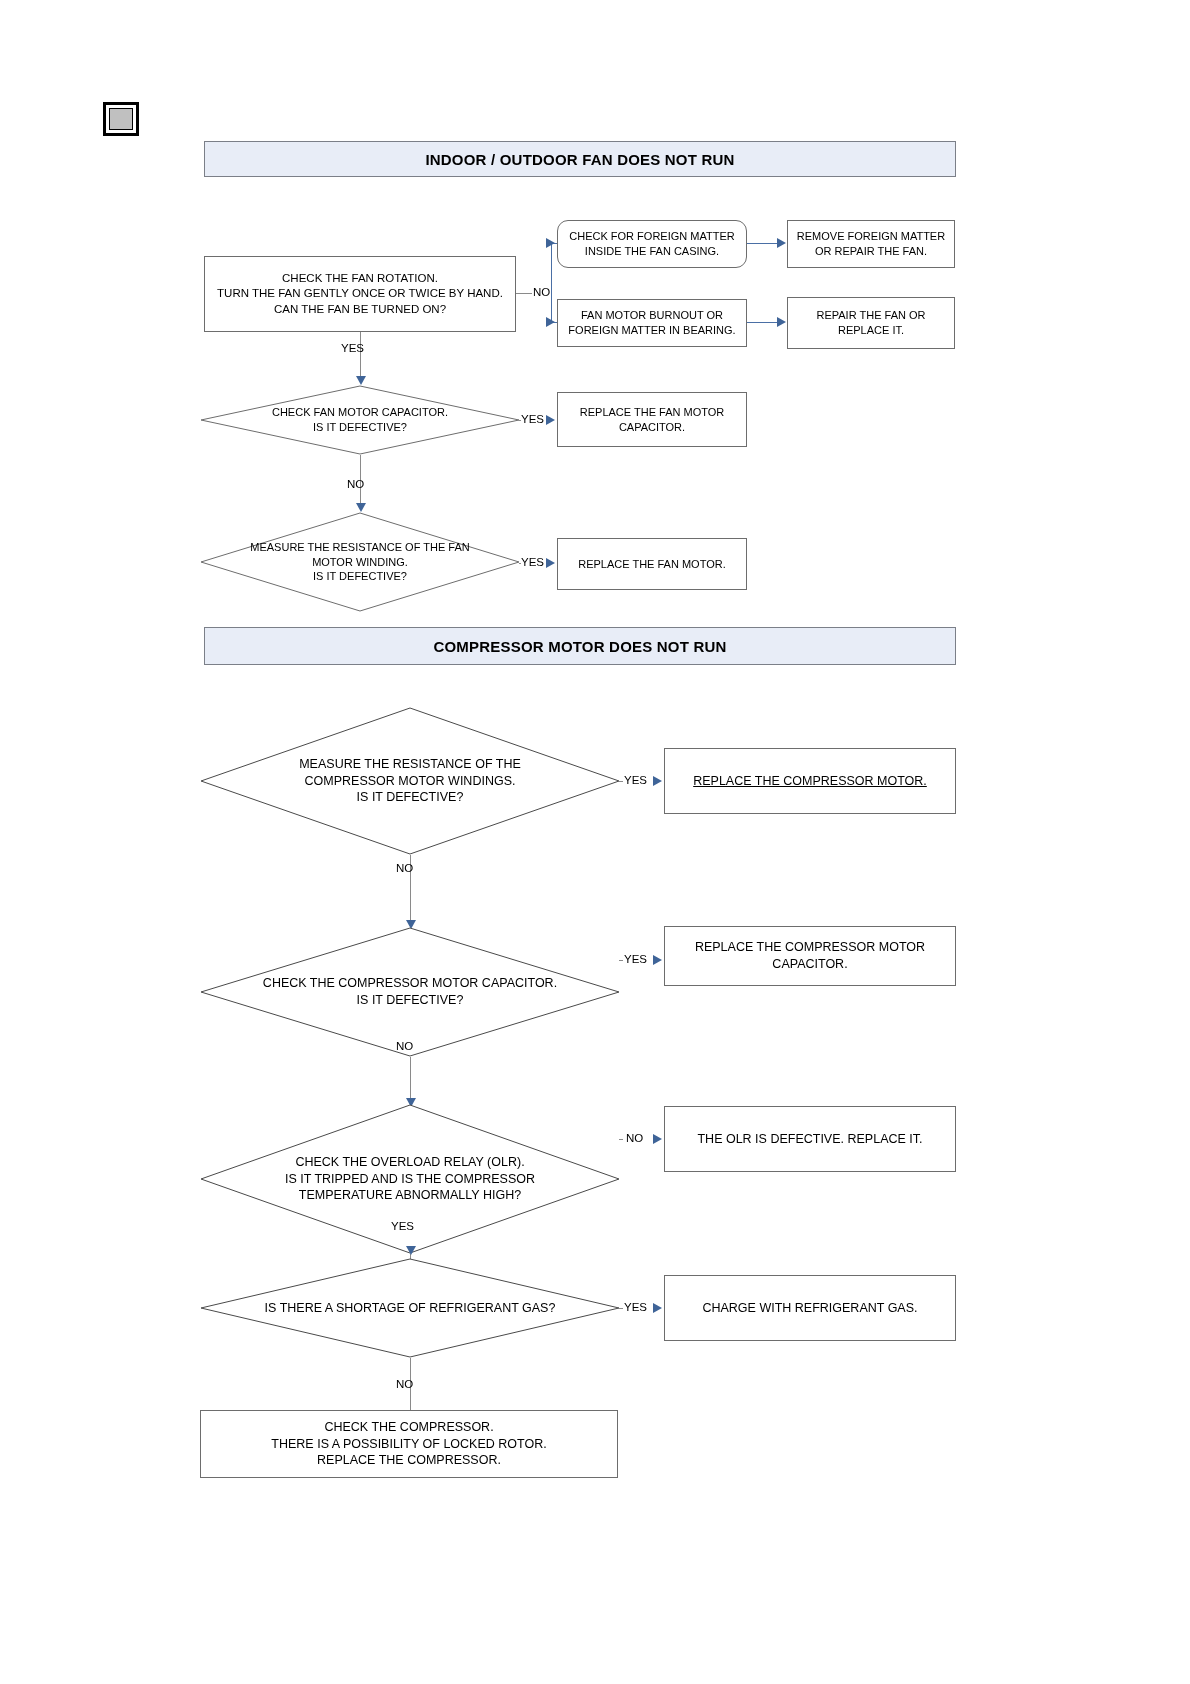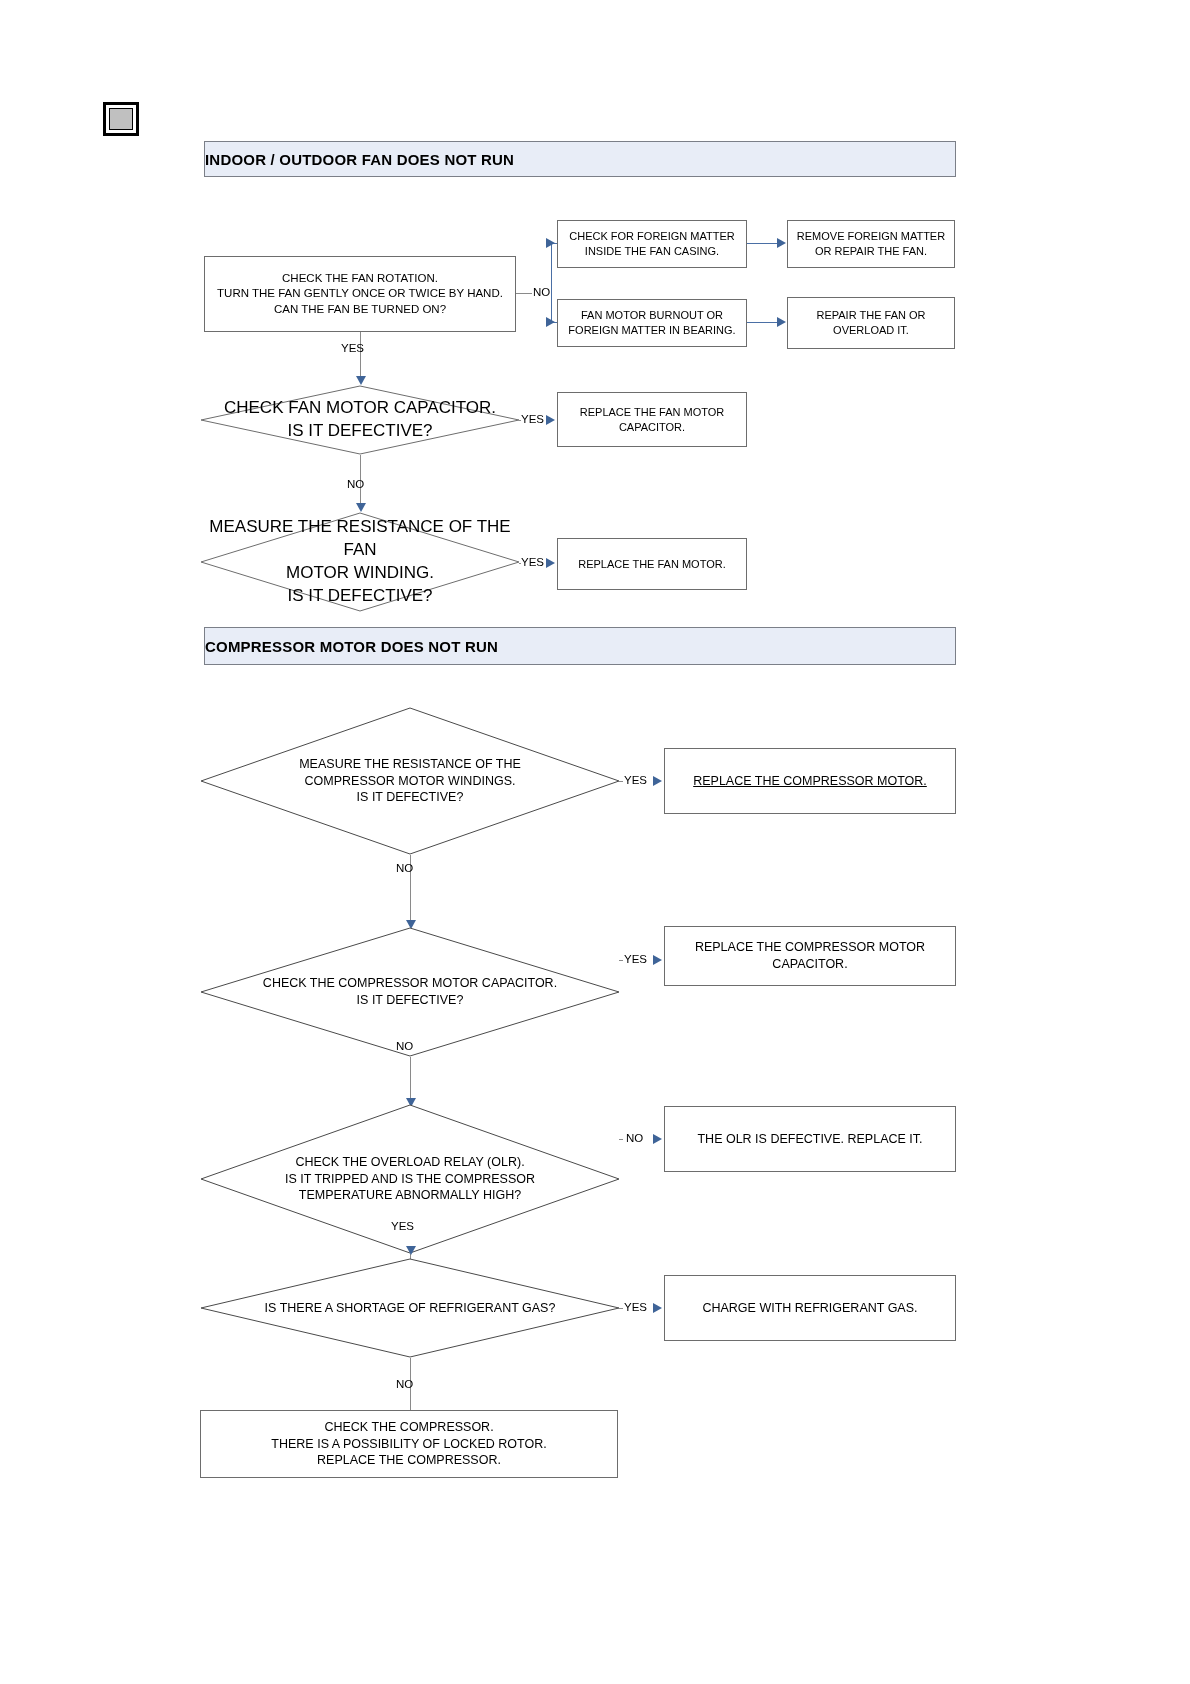--- a/index.html
+++ b/index.html
@@ -43,20 +43,21 @@
   }
 
   
   .banner {
     position: absolute;
     background: #e8edf7;
     border: 1px solid #7b7f88;
     box-sizing: border-box;
     display: flex;
     align-items: center;
+    justify-content: center;
   }
   .banner .banner-text {
     font-size: 15px;
     font-weight: bold;
     letter-spacing: 0.2px;
     color: #000000;
     text-align: center;
   }
 
   
@@ -95,21 +96,21 @@
   .diamond .dtext {
     position: absolute;
     left: 0;
     top: 0;
     width: 100%;
     height: 100%;
     display: flex;
     align-items: center;
     justify-content: center;
     text-align: center;
-    font-size: 17px;
+    font-size: 11px;
     line-height: 1.35;
     color: #000000;
     white-space: pre-line;
     pointer-events: none;
   }
   .diamond.big .dtext { font-size: 12.5px; }
   .vline {
     position: absolute;
     width: 1px;
     background: #4a6fa5;
@@ -172,21 +173,21 @@
   <div class="vline" style="left:551px; top:243px; height:50px;"></div>
   <div class="vline" style="left:551px; top:293px; height:29px;"></div>
 
   <div class="hline" style="left:551px; top:243px; width:-0px;"></div>
   <div class="hline" style="left:551px; top:243px; width:6px;"></div>
   <div class="arrow-right" style="left:546px; top:238px;"></div>
 
   <div class="hline" style="left:551px; top:322px; width:6px;"></div>
   <div class="arrow-right" style="left:546px; top:317px;"></div>
 
-  <div class="pbox small" style="left:557px; top:220px; width:190px; height:48px;">
+  <div class="pbox small" style="left:557px; top:220px; width:190px; height:48px;border-radius:11px;">
     <span class="pbox-text">CHECK FOR FOREIGN MATTER
 INSIDE THE FAN CASING.</span>
   </div>
 
   <div class="hline" style="left:747px; top:243px; width:33px;"></div>
   <div class="arrow-right" style="left:777px; top:238px;"></div>
 
   <div class="pbox small" style="left:557px; top:299px; width:190px; height:48px;">
     <span class="pbox-text">FAN MOTOR BURNOUT OR
 FOREIGN MATTER IN BEARING.</span>
@@ -195,21 +196,21 @@
   <div class="pbox small" style="left:787px; top:220px; width:168px; height:48px;">
     <span class="pbox-text">REMOVE FOREIGN MATTER
 OR REPAIR THE FAN.</span>
   </div>
 
   <div class="hline" style="left:747px; top:322px; width:33px;"></div>
   <div class="arrow-right" style="left:777px; top:317px;"></div>
 
   <div class="pbox small" style="left:787px; top:297px; width:168px; height:52px;">
     <span class="pbox-text">REPAIR THE FAN OR
-OVERLOAD IT.</span>
+REPLACE IT.</span>
   </div>
 
   <div class="vline grey" style="left:360px; top:332px; width:1px; height:48px;"></div>
   <div class="edge-label" style="left:341px; top:342px;">YES</div>
   <div class="arrow-down" style="left:356px; top:376px;"></div>
 
   <div class="diamond" style="left:200px; top:385px; width:320px; height:70px;">
     <svg viewBox="0 0 320 70" preserveAspectRatio="none">
       <polygon points="160,1 319,35 160,69 1,35" fill="#ffffff" stroke="#6d6d6d" stroke-width="1"></polygon>
     </svg>

